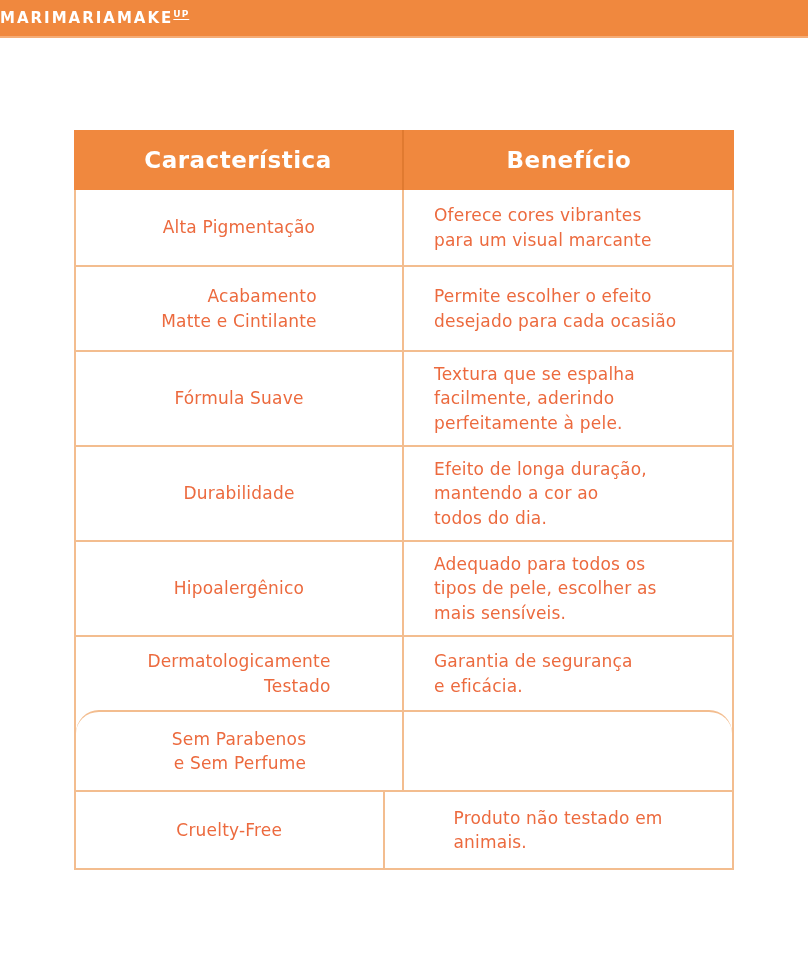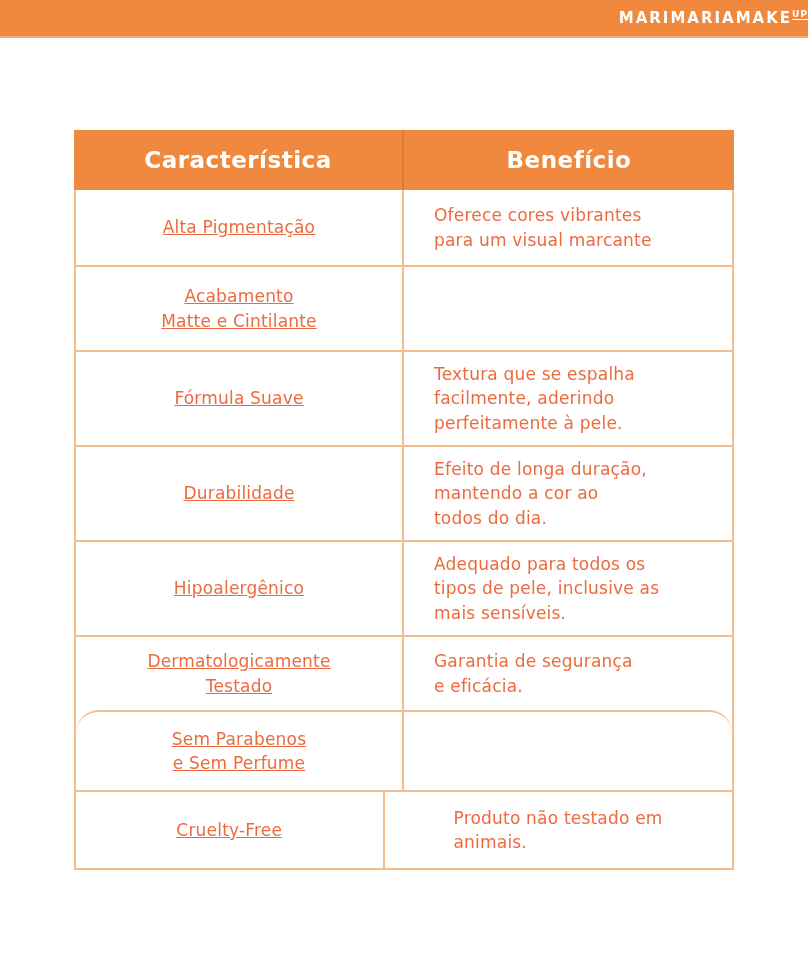--- a/index.html
+++ b/index.html
@@ -11,21 +11,21 @@
   }
 
   
   .top-bar {
     width: 100%;
     height: 38px;
     background: #F0883E;
     border-bottom: 2px solid #F5AC76;
     display: flex;
     align-items: center;
-    justify-content: flex-end;
+    justify-content: flex-start;
   }
   .logo {
     color: #ffffff;
     font-weight: 700;
     font-size: 15px;
     letter-spacing: 2px;
     white-space: nowrap;
   }
   .logo .sup {
     font-size: 9px;
@@ -73,24 +73,23 @@
     color: #EC6A3E;
     font-size: 17px;
     line-height: 1.42;
     letter-spacing: 0.2px;
     white-space: pre-line;
     display: flex;
     align-items: center;
   }
   .cell.feature {
     justify-content: center;
-    text-align: center;
+    text-align: right;
     border-right: 2px solid #F3BD8F;
     padding: 10px 12px;
-    text-decoration: underline;
   }
   .cell.benefit {
     text-align: left;
     padding: 10px 10px 10px 30px;
   }
 
   .r1 { min-height: 75px; }
   .r2 { min-height: 85px; }
   .r3 { min-height: 95px; }
   .r4 { min-height: 95px; }
@@ -119,40 +118,42 @@
 
     <div class="fb-row r1">
       <div class="cell feature">Alta Pigmentação</div>
       <div class="cell benefit">Oferece cores vibrantes
 para um visual marcante</div>
     </div>
 
     <div class="fb-row r2">
       <div class="cell feature">Acabamento
 Matte e Cintilante</div>
+      <div class="cell benefit">Permite escolher o efeito
+desejado para cada ocasião</div>
     </div>
 
     <div class="fb-row r3">
       <div class="cell feature">Fórmula Suave</div>
       <div class="cell benefit">Textura que se espalha
 facilmente, aderindo
 perfeitamente à pele.</div>
     </div>
 
     <div class="fb-row r4">
       <div class="cell feature">Durabilidade</div>
       <div class="cell benefit">Efeito de longa duração,
 mantendo a cor ao
 todos do dia.</div>
     </div>
 
     <div class="fb-row r5">
       <div class="cell feature">Hipoalergênico</div>
       <div class="cell benefit">Adequado para todos os
-tipos de pele, inclusive as
+tipos de pele, escolher as
 mais sensíveis.</div>
     </div>
 
     <div class="fb-row r6">
       <div class="cell feature">Dermatologicamente
 Testado</div>
       <div class="cell benefit">Garantia de segurança
 e eficácia.</div>
     </div>
 

